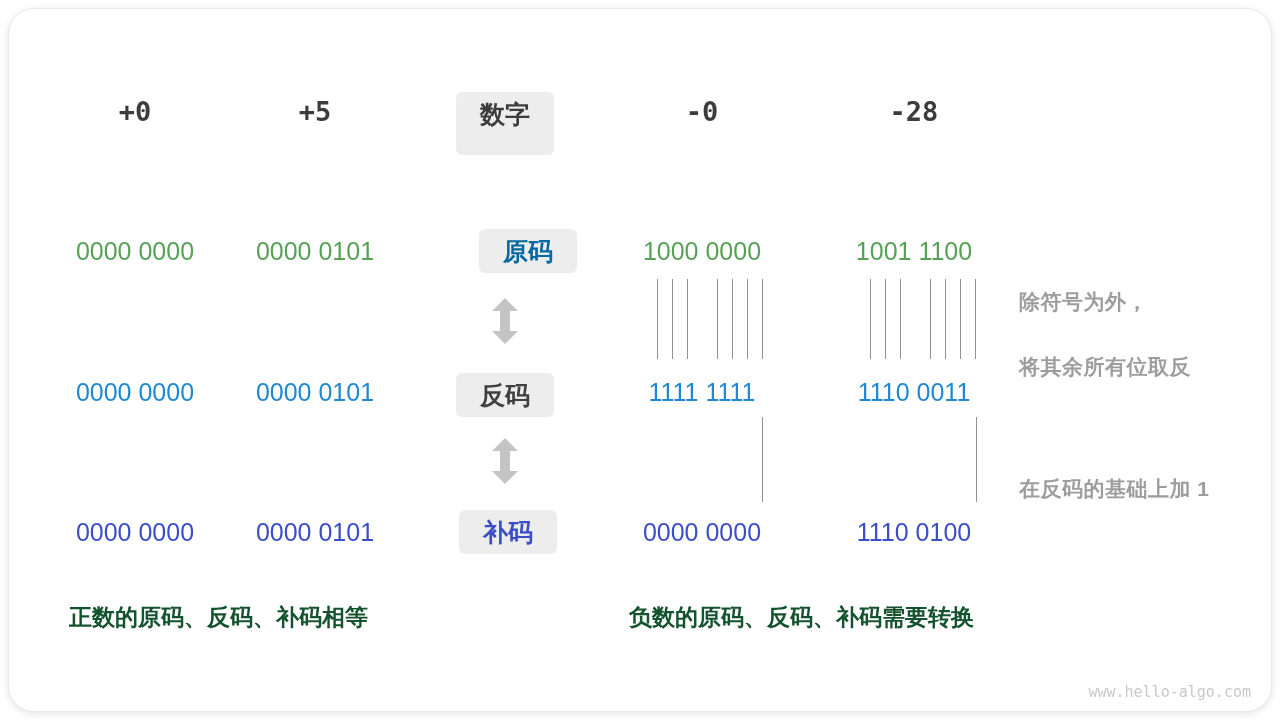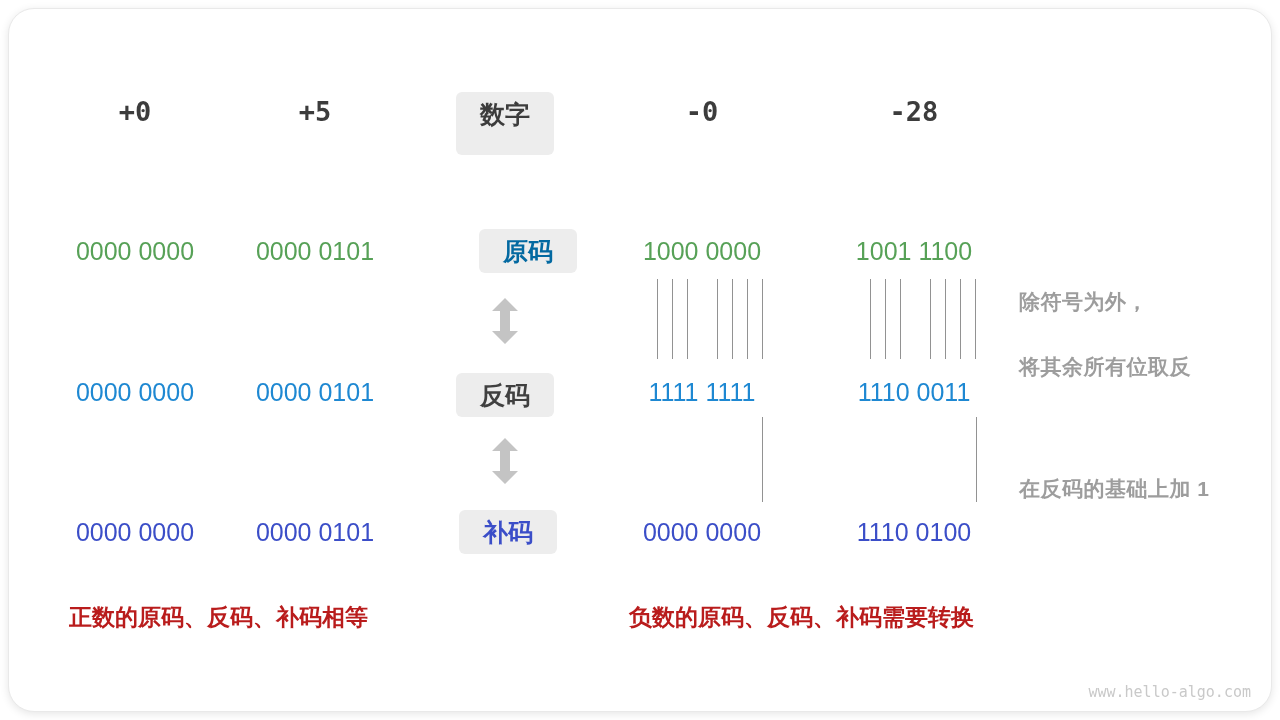--- a/index.html
+++ b/index.html
@@ -47,21 +47,21 @@
     text-align: center;
     line-height: 31px;
     white-space: pre;
   }
   .c-green  { color: #57a157; }
   .c-azure  { color: #1e88d2; }
   .c-indigo { color: #3b4ec8; }
   .caption {
     font-weight: bold;
     font-size: 23px;
-    color: #b91c1c;
+    color: #14532d;
     white-space: nowrap;
   }
   .note {
     font-weight: bold;
     font-size: 21px;
     color: #9d9d9d;
     letter-spacing: 0.5px;
     white-space: nowrap;
   }
   .vline {

